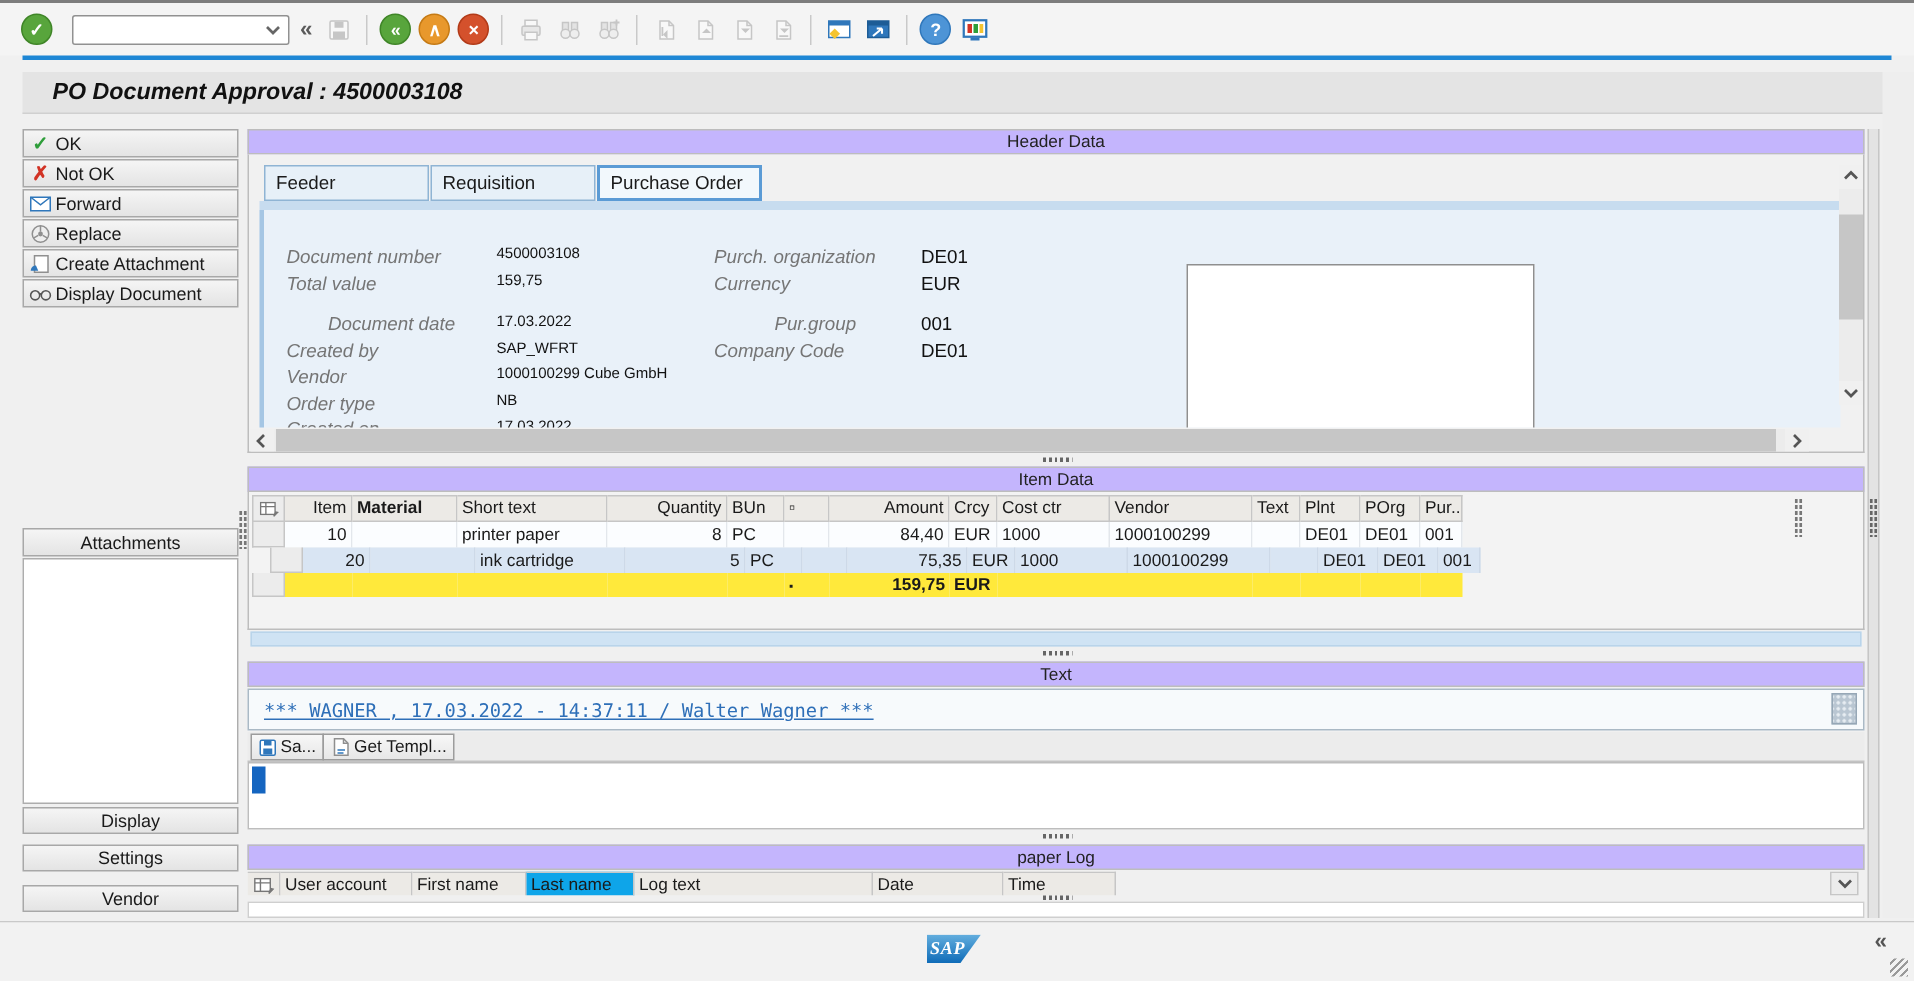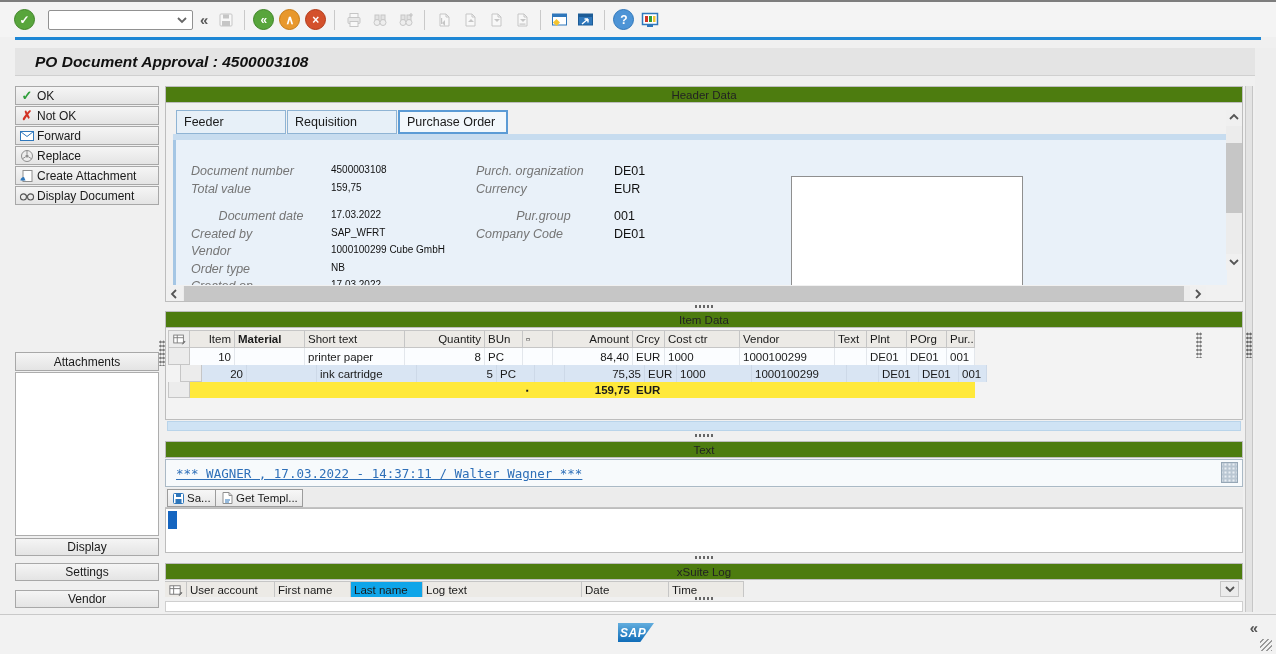--- a/index.html
+++ b/index.html
@@ -35,21 +35,21 @@
   .sbtn{left:15px;width:144px;height:19px;background:linear-gradient(#f5f5f5,#e4e4e4);
         border:1px solid #a8a8a8;box-sizing:border-box;display:flex;align-items:center;
         padding:0 3px;cursor:default;font-size:12px;}
   .sbtn.center{justify-content:center;}
   .sbtn .ic{width:16px;display:inline-flex;justify-content:center;margin-right:2px;flex:none;}
   .g{color:#2e9e3a;font-weight:bold;}
   .r{color:#d23325;font-weight:bold;}
   .attachpanel{left:15px;top:372px;width:144px;height:164px;background:#fff;border:1px solid #adadad;box-sizing:border-box;}
 
   
-  .secbar{left:165px;width:1078px;height:17px;background:#4d7c0f;border:1px solid #bdbdbd;box-sizing:border-box;
+  .secbar{left:165px;width:1078px;height:17px;background:#c4b5fd;border:1px solid #bdbdbd;box-sizing:border-box;
           display:flex;align-items:center;justify-content:center;font-size:11.5px;color:#222;}
 
   
   .hpanel{left:165px;top:103px;width:1078px;height:199px;background:#f1f1f1;border:1px solid #bdbdbd;
           border-top:none;box-sizing:border-box;overflow:hidden;}
   .tabs{position:absolute;left:10px;top:7px;display:flex;}
   .tab{width:110px;height:24px;border:1px solid #8fb4d4;background:#e7f0f8;box-sizing:border-box;
        display:flex;align-items:center;padding-left:7px;font-size:12.5px;margin-right:1px;}
   .tab.active{border:2px solid #5b9bd5;background:#f2f8fc;}
   .tabstrip{position:absolute;left:7px;top:31px;width:1054px;height:6px;background:#c7dcef;}
@@ -101,21 +101,21 @@
   .xhead{left:165px;top:581px;width:1078px;height:16px;overflow:hidden;}
   .xscroll-chev{position:absolute;right:4px;top:0px;width:17px;height:14px;display:flex;align-items:center;justify-content:center;background:#ececec;border:1px solid #c6c6c6;}
   .xrow{left:165px;top:601px;width:1078px;height:11px;background:#fff;border:1px solid #cfcfcf;box-sizing:border-box;}
 
   
   .rsplit{left:1245px;top:86px;width:8px;height:526px;background:#e3e3e3;border-left:1px solid #c6c6c6;border-right:1px solid #c6c6c6;box-sizing:border-box;}
   .rmargin{left:1255px;top:48px;width:21px;height:564px;background:#eeeeee;}
   .statusline{left:0;top:614px;width:1276px;height:1px;background:#c9c9c9;}
   .statusbar{left:0;top:615px;width:1276px;height:39px;background:#f2f2f2;}
   .saplogo{position:absolute;left:618px;top:8px;width:36px;height:19px;background:linear-gradient(#63aede,#0f6cb8);
-           clip-path:polygon(0 0,100% 0,62% 100%,0 100%);display:flex;align-items:center;}
+           clip-path:polygon(0 0,100% 0,62% 100%,0 100%);display:flex;align-items:center;font-family:Liberation Serif, serif;}
   .saplogo span{color:#fff;font-weight:bold;font-style:italic;font-size:12px;margin-left:2px;letter-spacing:0.5px;}
   .grip{position:absolute;right:4px;bottom:3px;width:12px;height:12px;
         background:repeating-linear-gradient(135deg,transparent 0 2px,#9a9a9a 2px 3.5px);}
   .chev{display:inline-flex;}
   svg{display:block;}
 </style>
 </head>
 <body>
 
 <div class="app">
@@ -508,21 +508,21 @@
         </span>
       <span>Get Templ...</span>
     </div>
   </div>
   <div class="abs textarea">
     <div class="cursorblk"></div>
   </div>
 
   <div class="abs fdots" style="left:695px;top:556px"></div>
   <div class="abs secbar" style="top:563px">
-    <span>xSuite Log</span>
+    <span>paper Log</span>
   </div>
   <div class="abs xhead">
     <div id="xsuite-cols" style="display:flex;height:16px">
         <div class="cell" style="width: 22px; background: rgb(236, 234, 230); border-right: 1px solid rgb(198, 198, 198); border-top: 1px solid rgb(198, 198, 198); height: 16px;">
           <svg width="16" height="14" viewBox="0 0 16 14">
             <rect x="2" y="2.5" width="11" height="9" fill="#fff" stroke="#777"></rect>
             <path d="M2 5.5h11M6 2.5v9" stroke="#777"></path>
             <path d="M12 13l3-3-1.5-.4z" fill="#777" stroke="#777"></path>
           </svg>
         </div>

